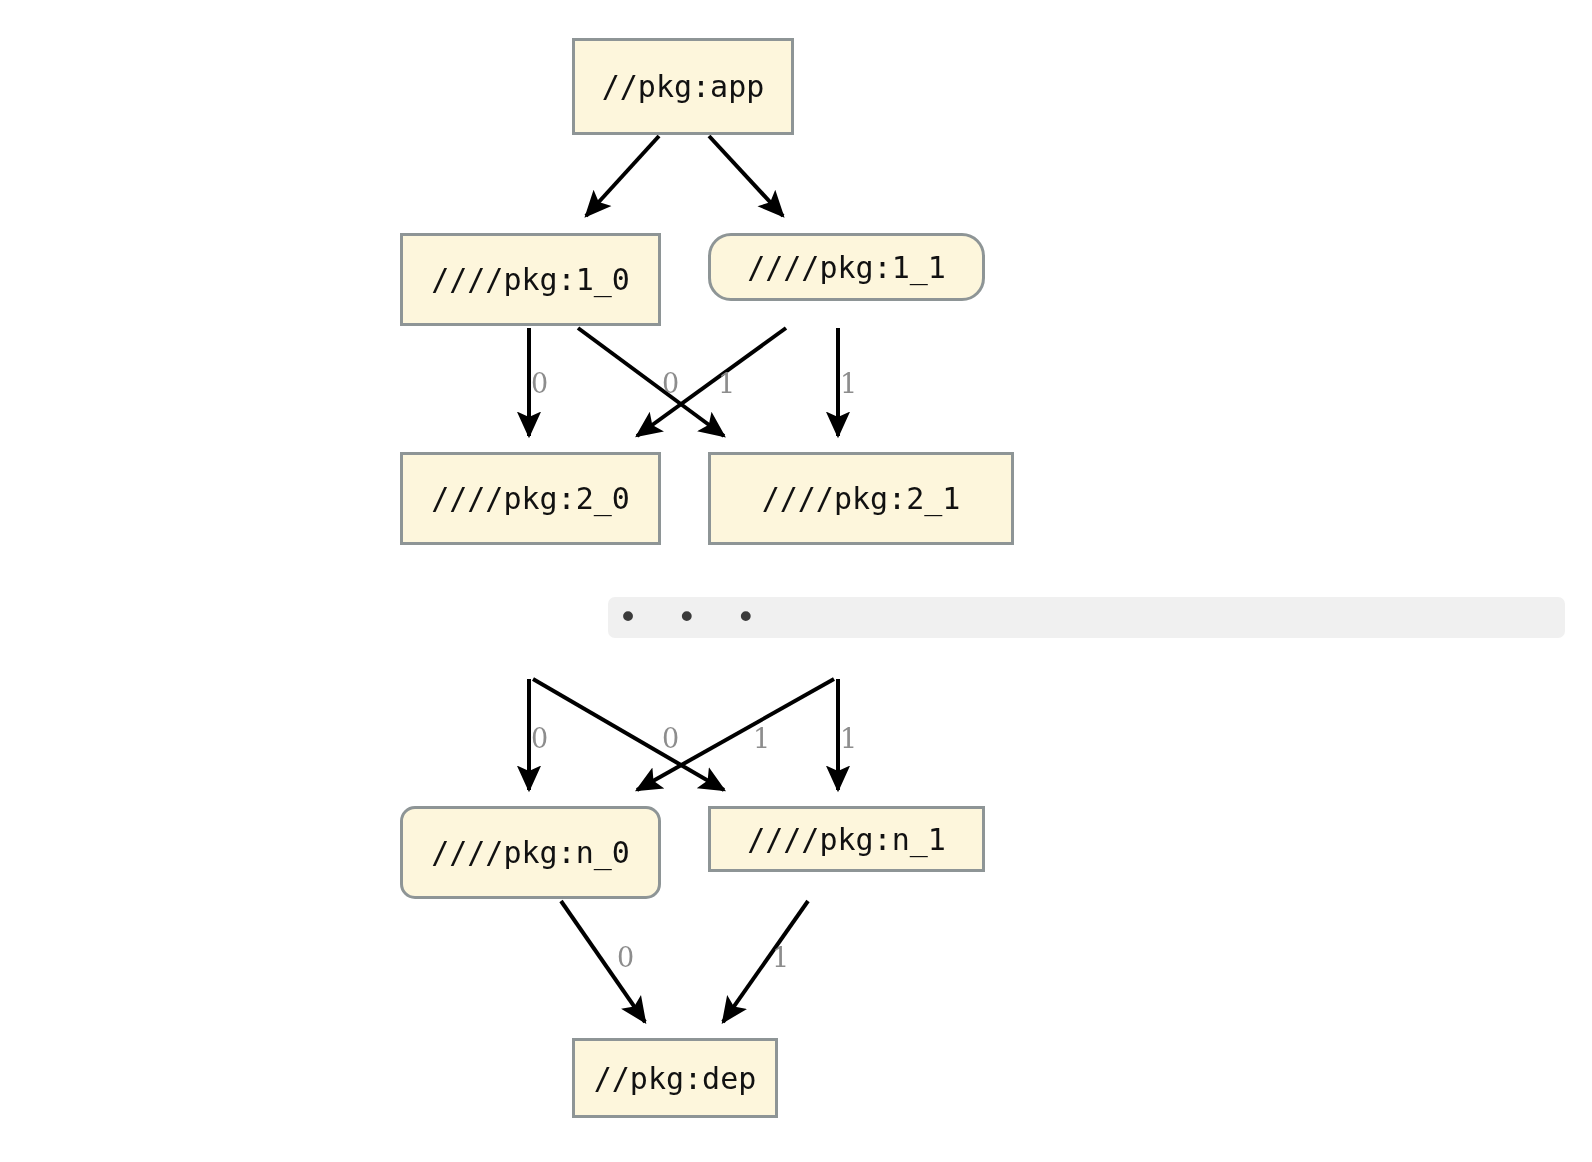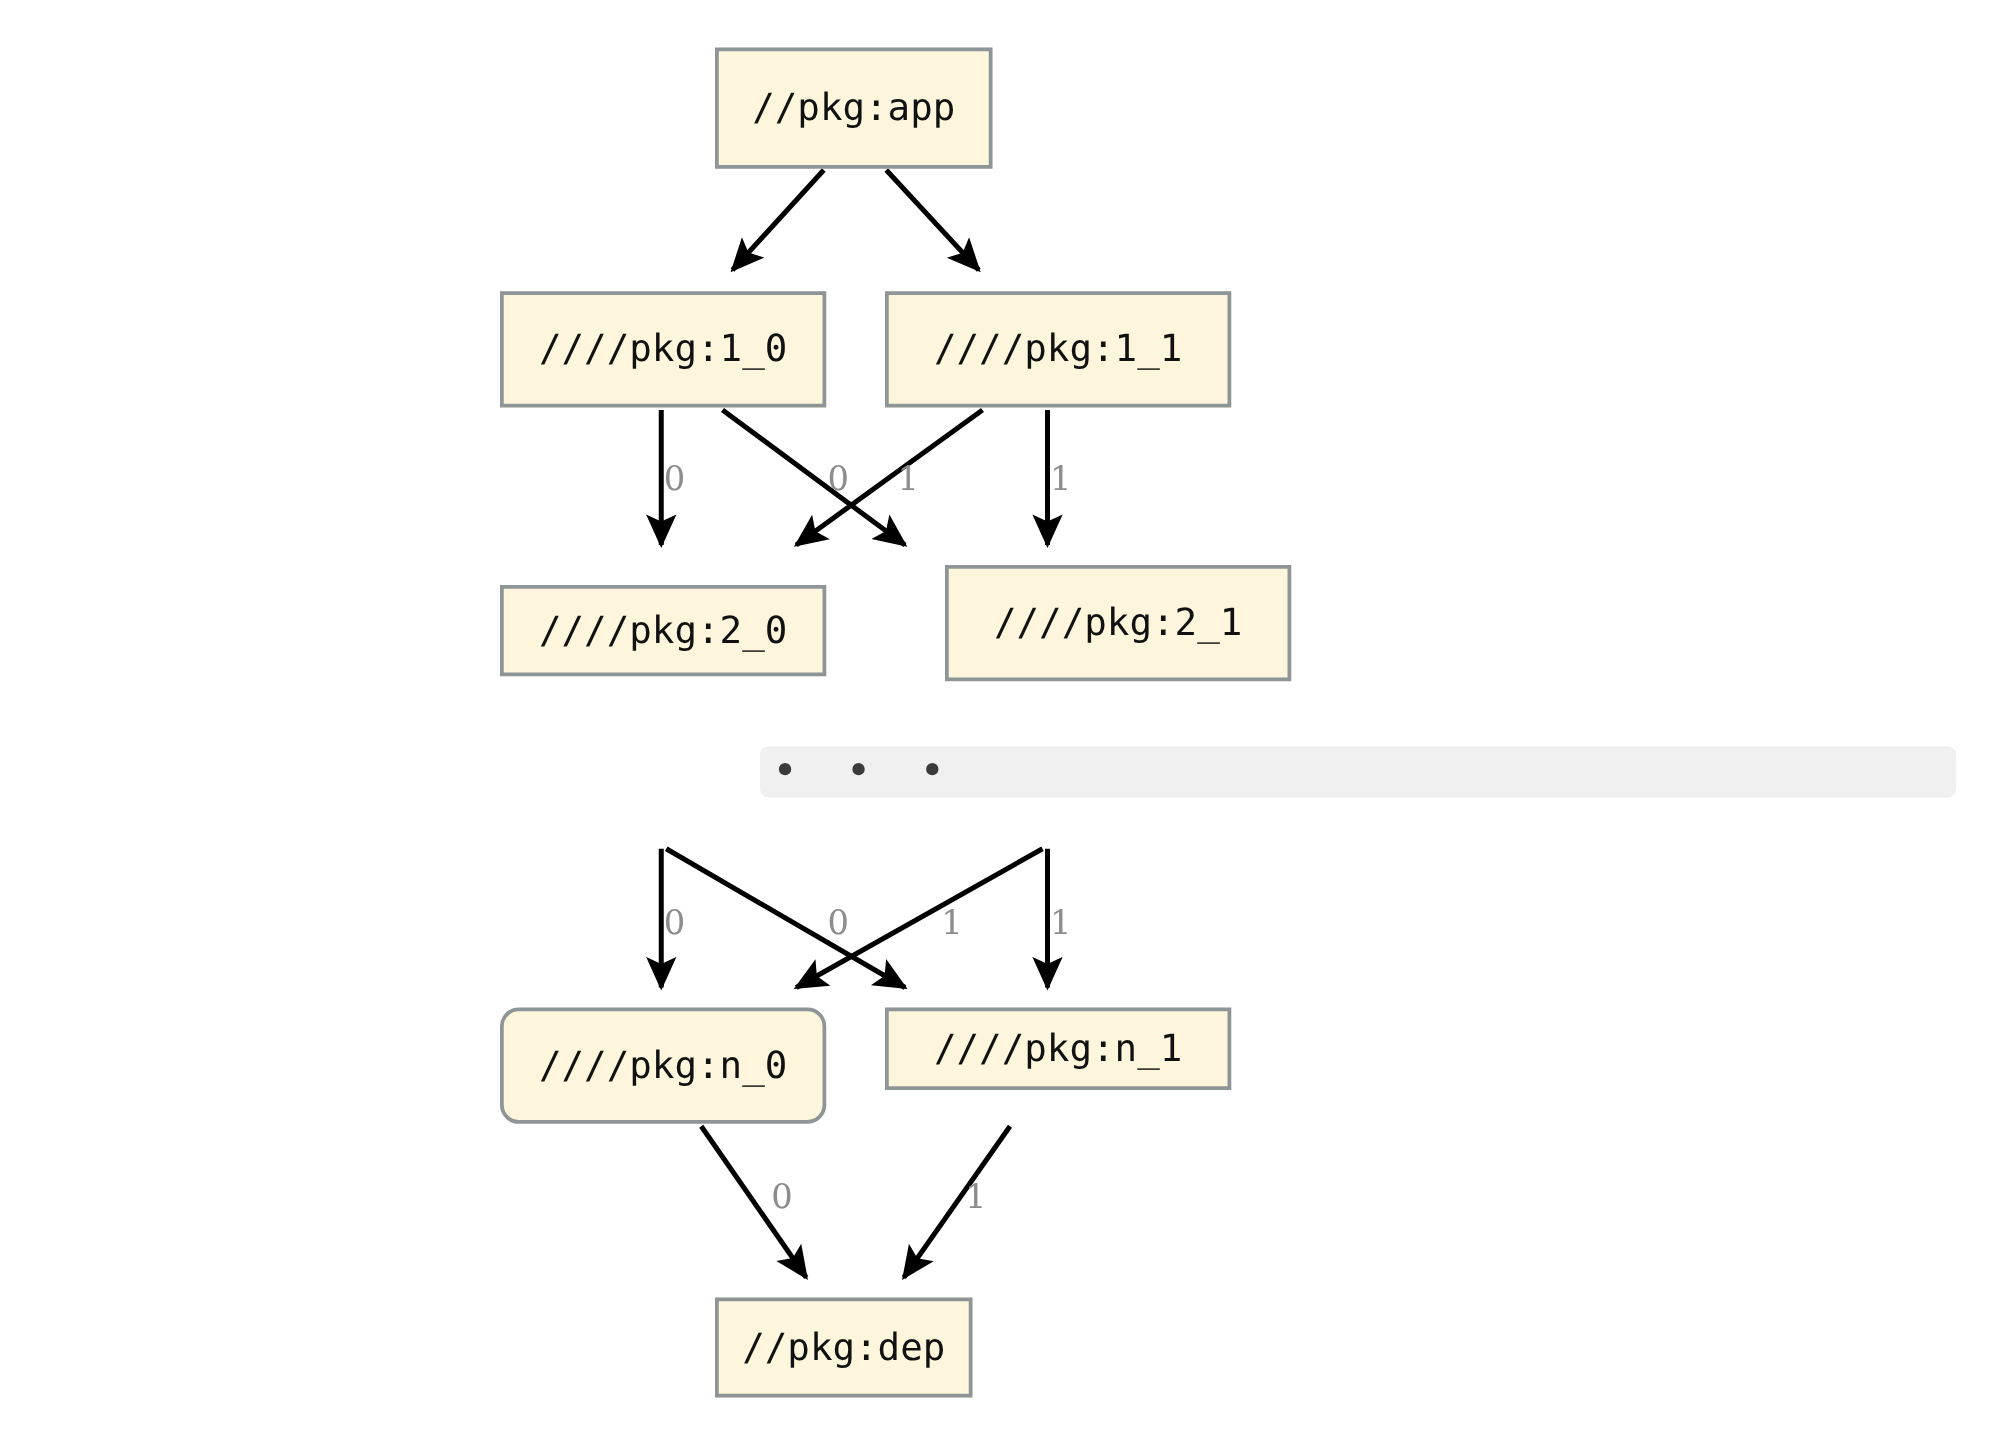--- a/index.html
+++ b/index.html
@@ -127,29 +127,29 @@
   </svg>
 
   <div class="node-box" style="left:572px; top:38px; width:222px; height:97px;">
     <span class="node-label">//pkg:app</span>
   </div>
 
   <div class="node-box" style="left:400px; top:233px; width:261px; height:93px;">
     <span class="node-label">////pkg:1_0</span>
   </div>
 
-  <div class="node-box" style="left:708px; top:233px; width:277px; height:93px;">
+  <div class="node-box" style="left:708px; top:233px; width:277px; height:68px;border-radius:23px;">
     <span class="node-label">////pkg:1_1</span>
   </div>
 
-  <div class="node-box" style="left:400px; top:452px; width:261px; height:73px;margin-top:16px;">
+  <div class="node-box" style="left:400px; top:452px; width:261px; height:93px;">
     <span class="node-label">////pkg:2_0</span>
   </div>
 
-  <div class="node-box" style="left:708px; top:452px; width:277px; height:93px;margin-left:48px;">
+  <div class="node-box" style="left:708px; top:452px; width:306px; height:93px;">
     <span class="node-label">////pkg:2_1</span>
   </div>
 
   <div class="node-box" style="left:400px; top:806px; width:261px; height:93px;border-radius:15px;">
     <span class="node-label">////pkg:n_0</span>
   </div>
 
   <div class="node-box" style="left:708px; top:806px; width:277px; height:66px;">
     <span class="node-label">////pkg:n_1</span>
   </div>

